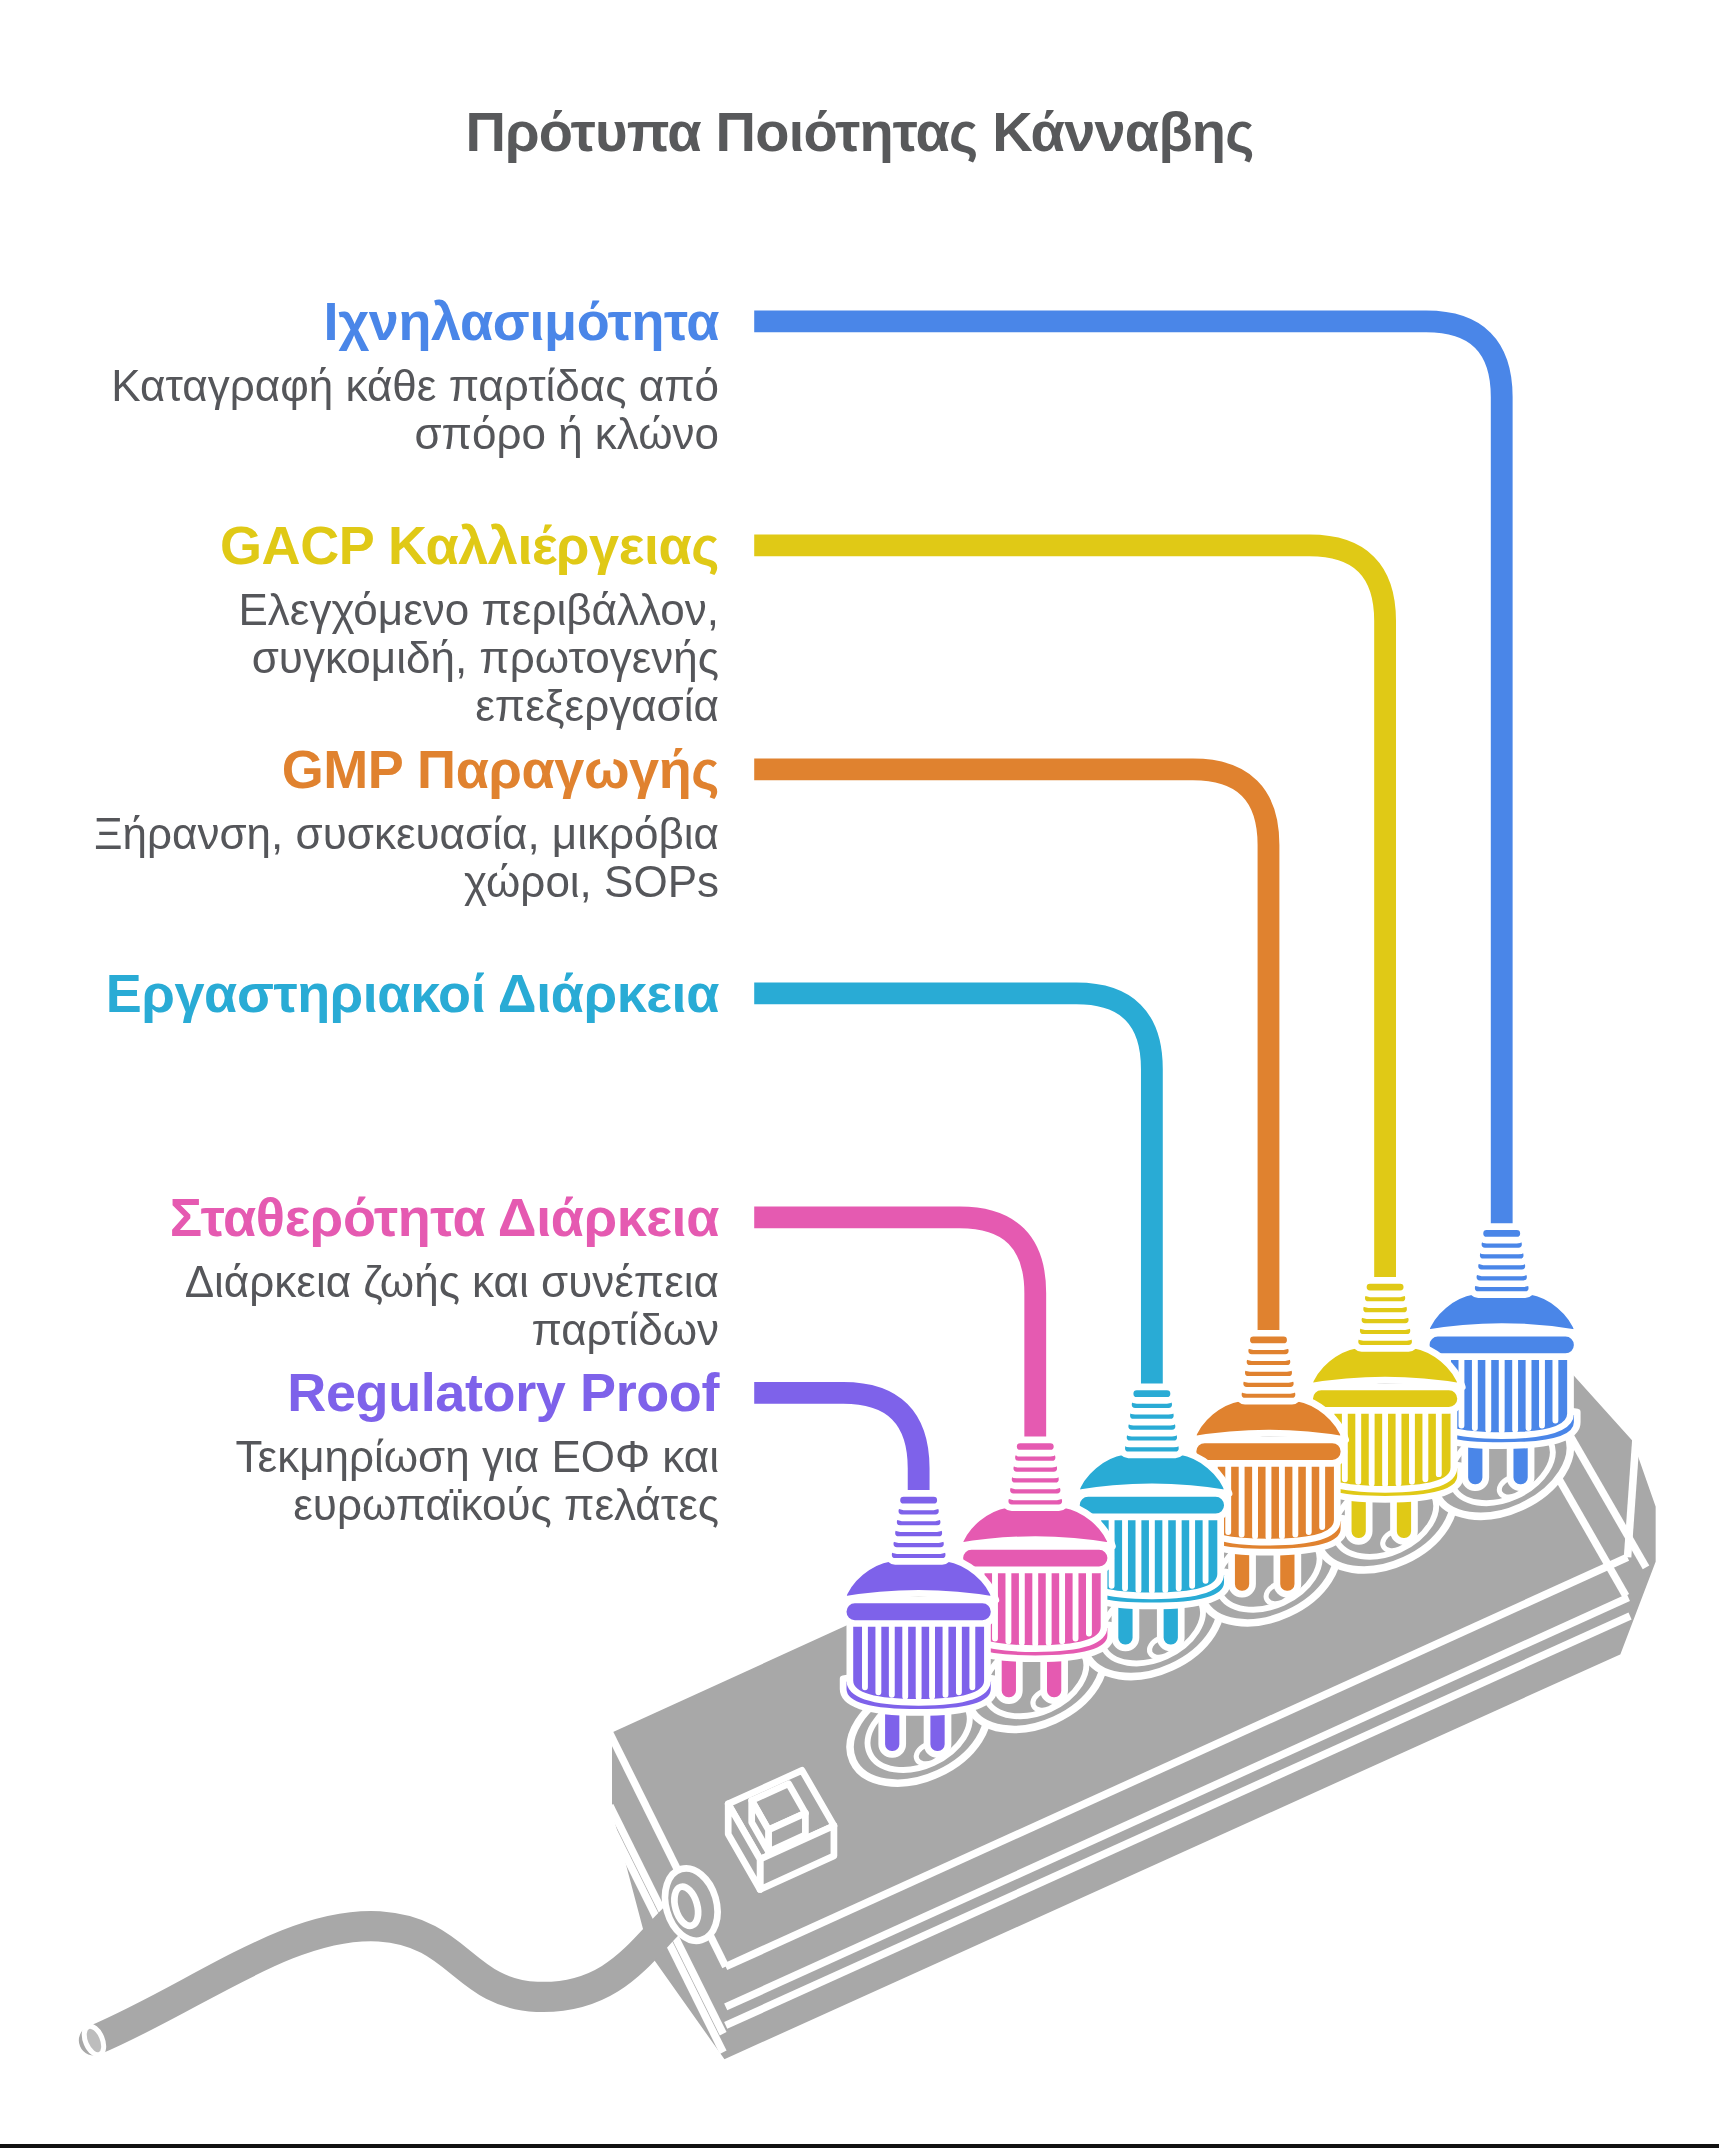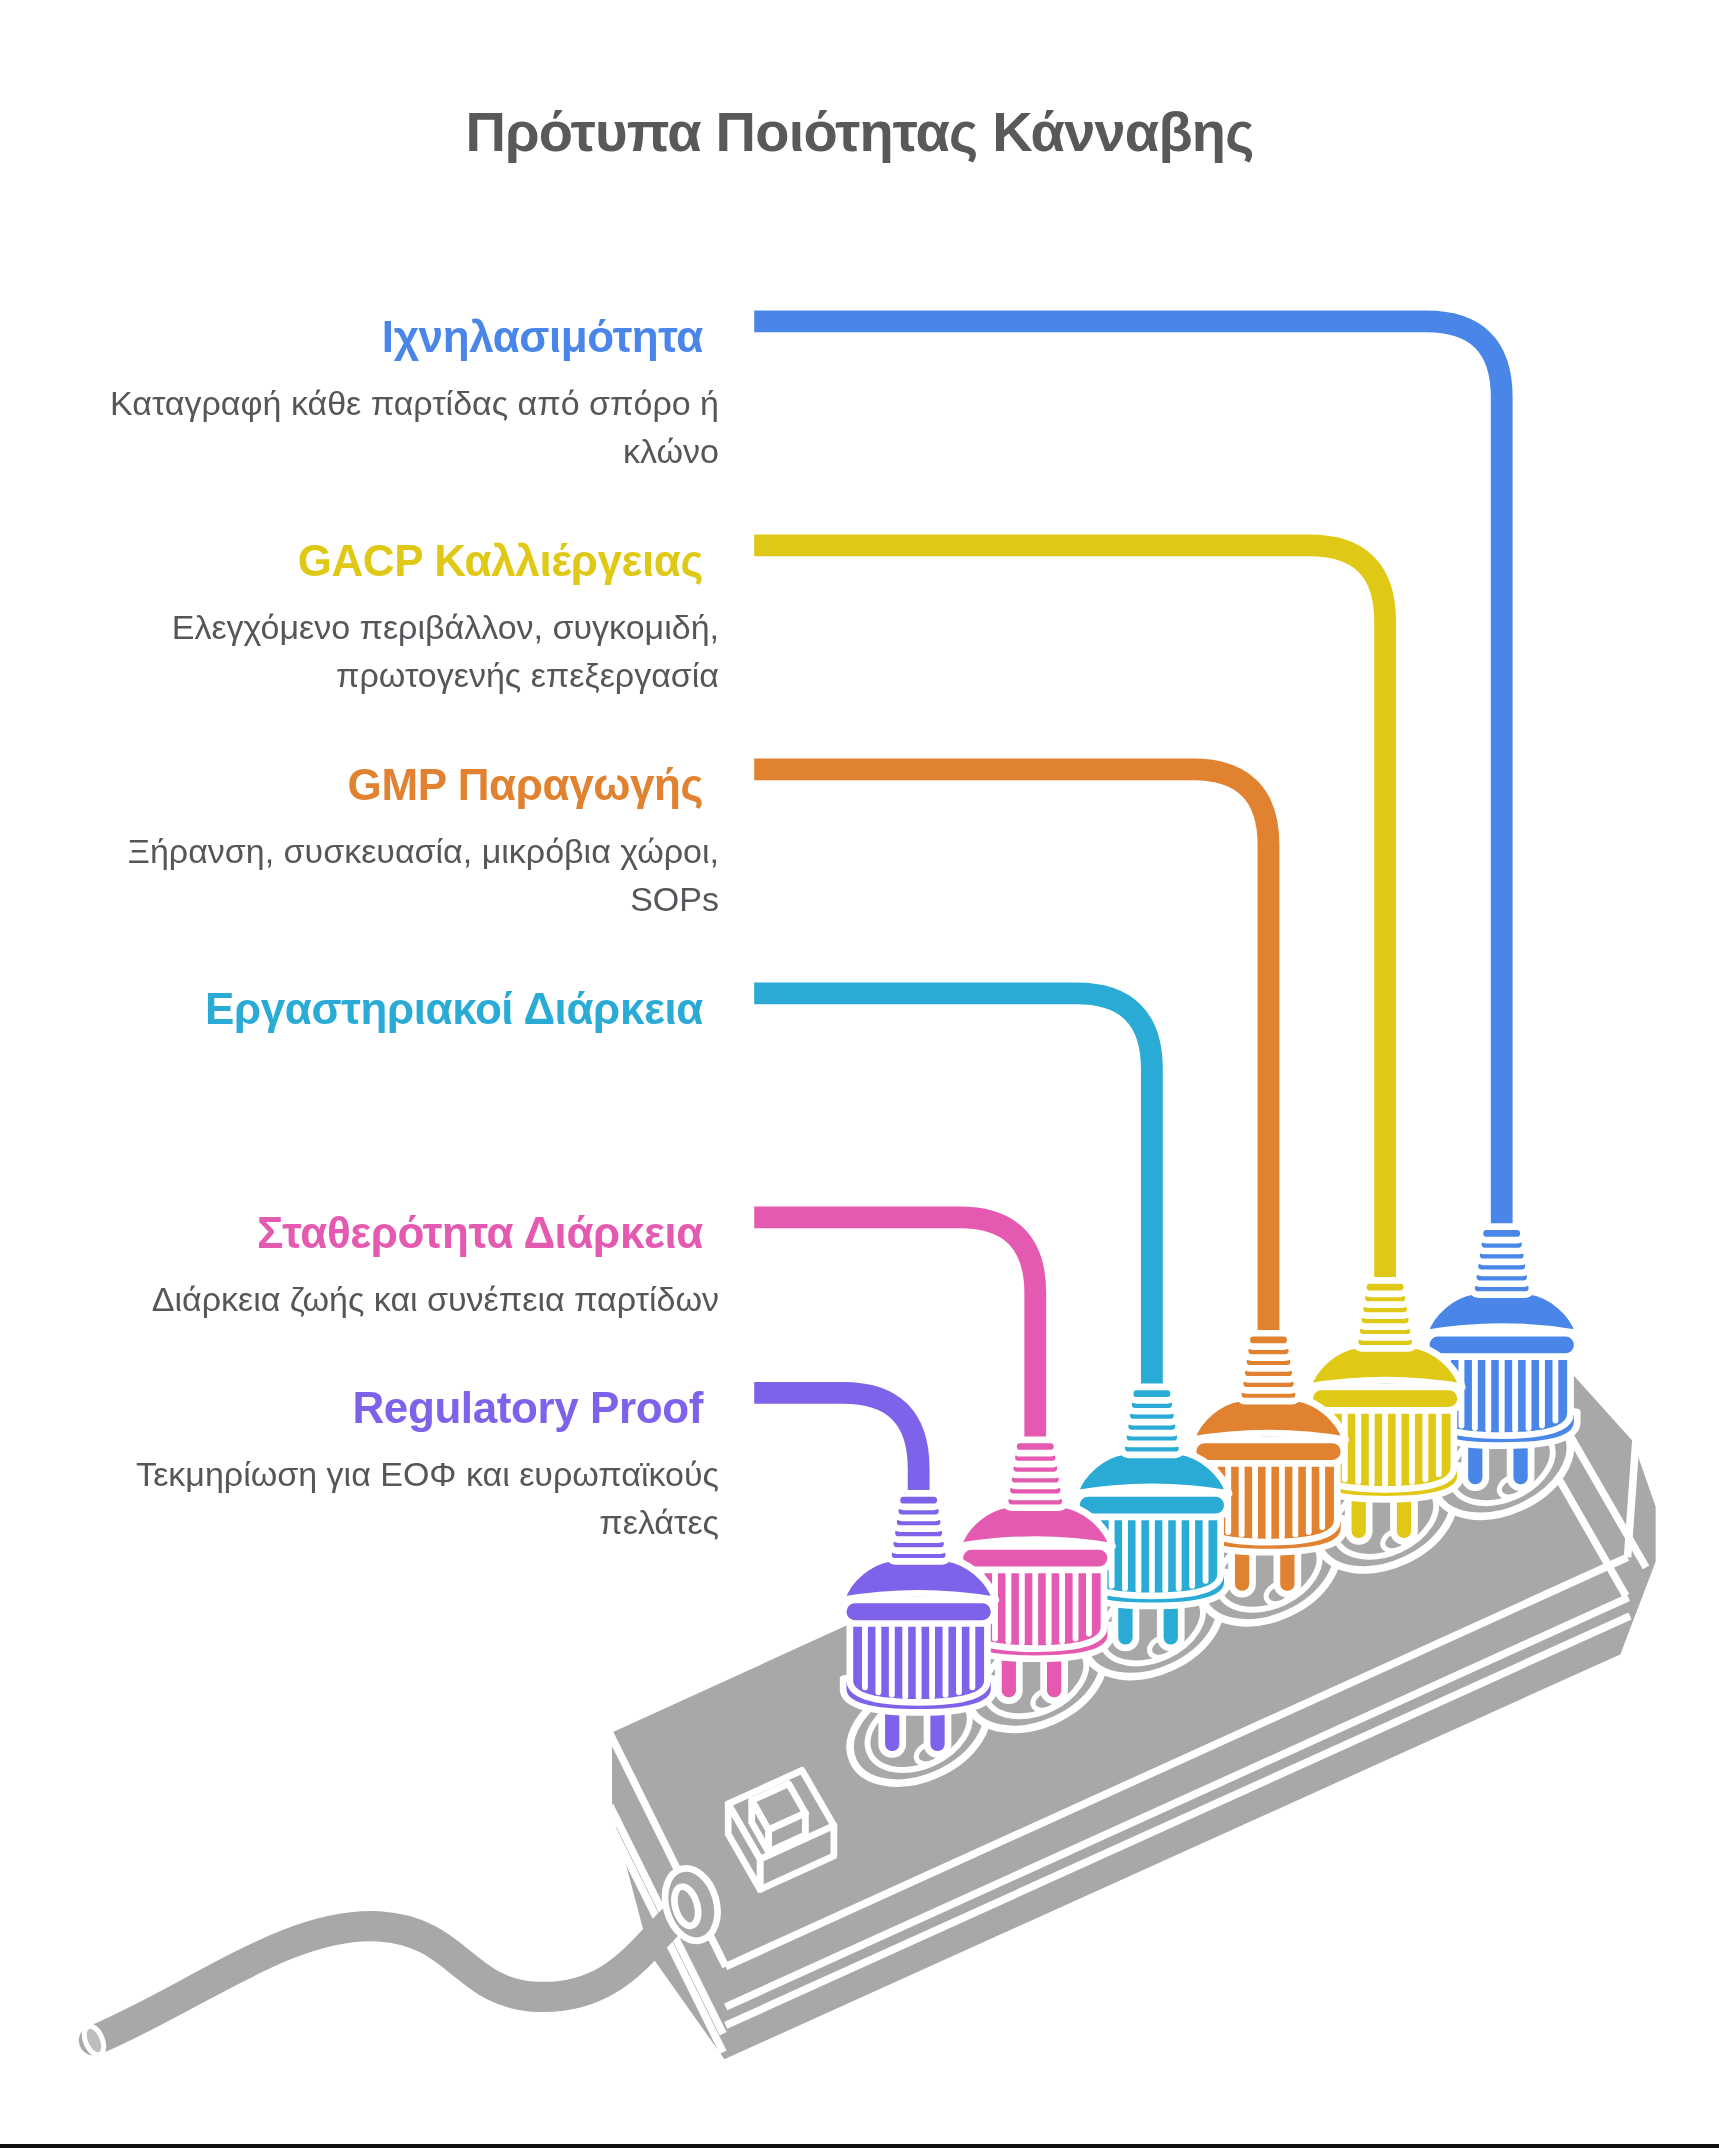--- a/index.html
+++ b/index.html
@@ -23,29 +23,29 @@
     position:absolute;
     left:81px;top:0;
     width:638px;
   }
   .item{
     position:absolute;
     right:0;width:638px;
     text-align:right;
   }
   .item h2{
-    margin:16px;
-    font-size:44px;
+    margin:0;
+    font-size:54px;
     font-weight:700;
     line-height:52px;
     letter-spacing:-0.4px;
   }
   .item p{
     margin:15px 0 0 0;
-    font-size:34px;
+    font-size:44px;
     line-height:48px;
     color:#55565a;
   }
   .scene{
     position:absolute;
     left:0;top:0;width:1719px;height:2148px;
   }
   .bottom-edge{
     position:absolute;
     left:0;bottom:0;width:100%;height:4.2px;

